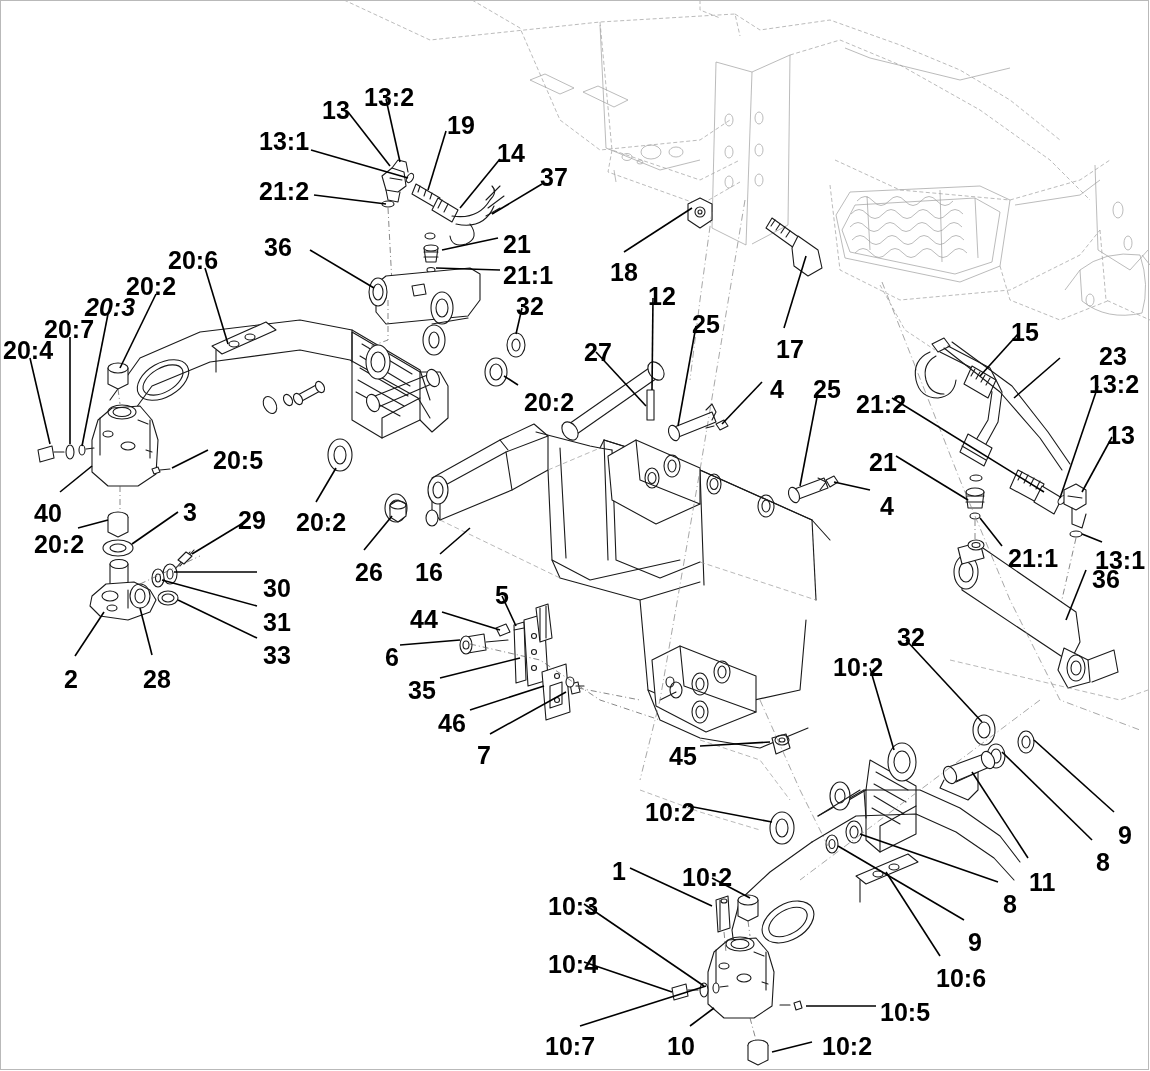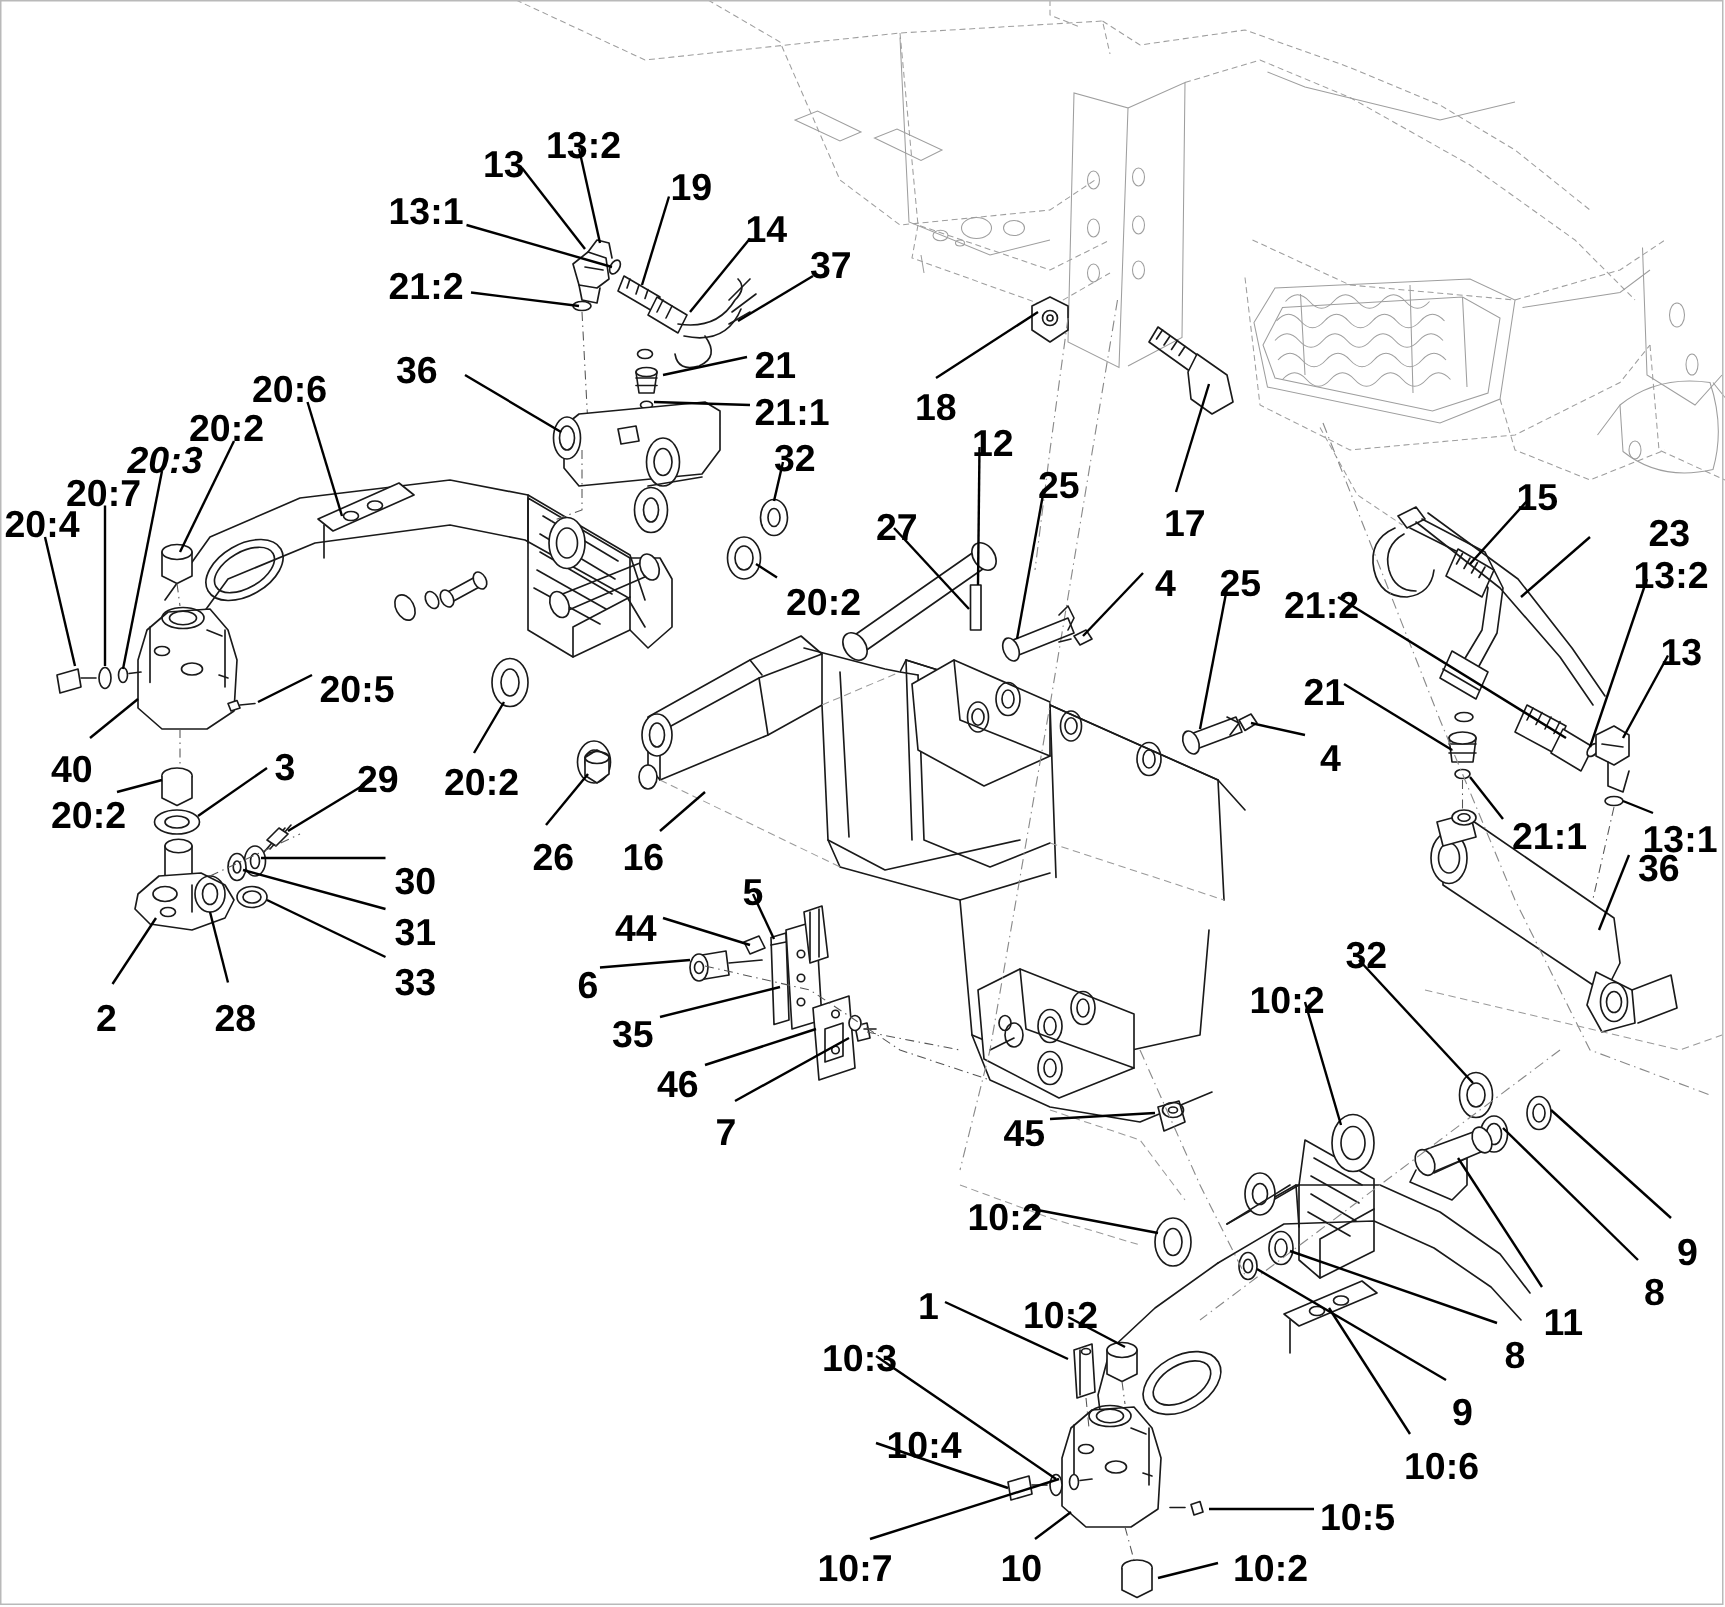--- a/index.html
+++ b/index.html
@@ -611,20 +611,20 @@
 <div class="lbl" style="left:645px;top:800px;">10:2</div>
 <div class="lbl" style="left:1118px;top:823px;">9</div>
 <div class="lbl" style="left:1096px;top:850px;">8</div>
 <div class="lbl" style="left:1029px;top:870px;">11</div>
 <div class="lbl" style="left:1003px;top:892px;">8</div>
 <div class="lbl" style="left:968px;top:930px;">9</div>
 <div class="lbl" style="left:936px;top:966px;">10:6</div>
 <div class="lbl" style="left:612px;top:859px;">1</div>
 <div class="lbl" style="left:682px;top:865px;">10:2</div>
 <div class="lbl" style="left:548px;top:894px;">10:3</div>
-<div class="lbl" style="left:548px;top:952px;margin-left:43px;">10:4</div>
+<div class="lbl" style="left:548px;top:952px;">10:4</div>
 <div class="lbl" style="left:545px;top:1034px;">10:7</div>
 <div class="lbl" style="left:667px;top:1034px;">10</div>
 <div class="lbl" style="left:822px;top:1034px;">10:2</div>
 <div class="lbl" style="left:880px;top:1000px;">10:5</div>
 
 <div class="border"></div>
 </div>
 
 </body></html>

